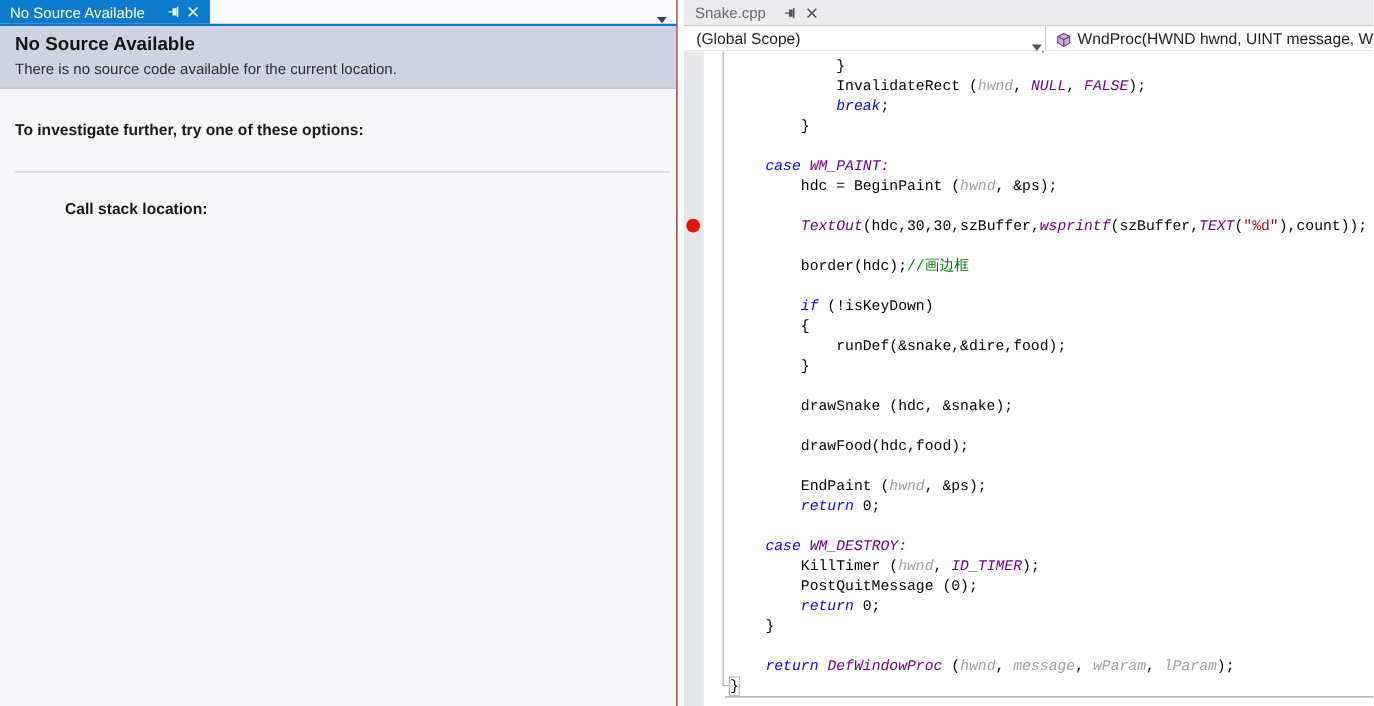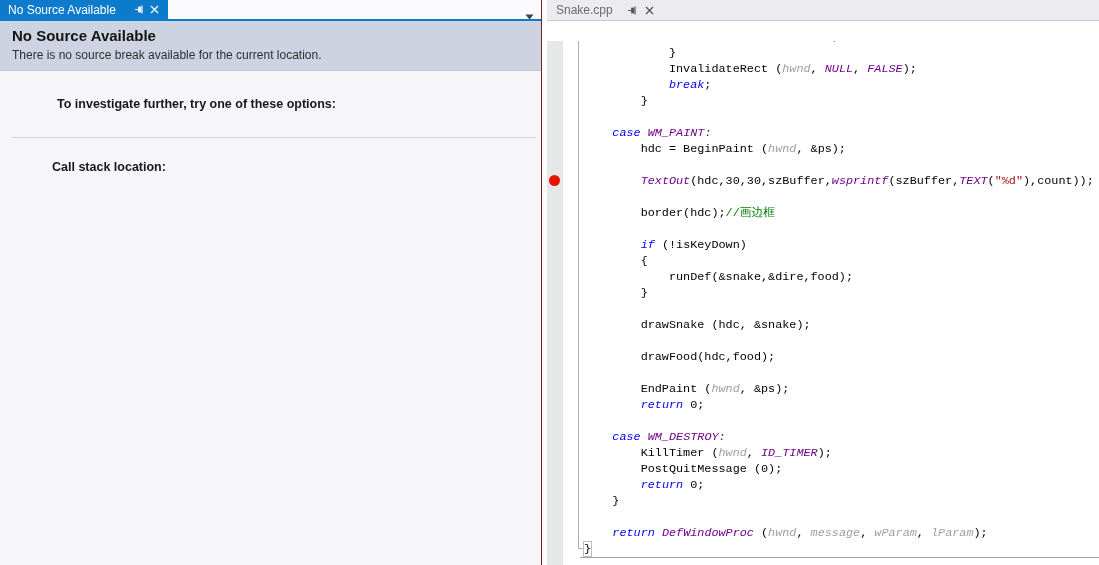--- a/index.html
+++ b/index.html
@@ -13,21 +13,21 @@
           display:flex;align-items:center;padding:0 6px 0 8px;box-sizing:border-box;}
   .lp-tab .tab-label{font-size:12px;white-space:nowrap;flex:1 1 auto;}
   .tab-icon{display:flex;align-items:center;justify-content:center;width:15px;height:15px;flex:0 0 auto;}
   .tab-icon svg{display:block;}
   .lp-underline{position:absolute;left:0;top:19px;right:0;height:2px;background:#0c7bcc;}
   .lp-chevron{position:absolute;right:7px;top:6px;width:9px;height:6px;color:#3f4043;}
   .lp-banner{position:absolute;left:0;top:21px;right:0;height:50px;background:#cdd3e1;border-bottom:1px solid #bfc6d6;box-sizing:border-box;}
   .lp-banner-title{margin:0;padding:6px 12px 0 12px;font-size:15px;font-weight:bold;color:#141414;}
   .lp-banner-sub{margin:0;padding:4px 12px 0 12px;font-size:12px;color:#2e2e2e;}
   .lp-heading{position:absolute;left:12px;font-size:12.5px;font-weight:bold;color:#191919;white-space:nowrap;}
-  .lp-investigate{top:97px;margin-left:45px;}
+  .lp-investigate{top:97px;}
   .lp-callstack{top:160px;margin-left:40px;}
   .lp-hr{position:absolute;left:12px;right:5px;top:137px;height:1px;background:#d3d3d8;}
 
   
   .right-panel{position:absolute;left:547px;top:0;width:552px;height:565px;background:#fff;}
   .rp-tabstrip{position:absolute;left:0;top:0;right:0;height:21px;background:#ebebf0;border-bottom:1px solid #c9c9d1;box-sizing:border-box;}
   .rp-tab{position:absolute;left:0;top:0;height:20px;display:flex;align-items:center;padding:0 6px 0 9px;color:#696b71;}
   .rp-tab .tab-label{font-size:12px;white-space:nowrap;margin-right:10px;}
   .rp-tab .tab-icon{color:#55565b;margin-left:2px;}
 
@@ -82,21 +82,21 @@
       <span class="lp-chevron">
         <svg width="9" height="6" viewBox="0 0 9 6">
             <path d="M0.5 0.5h8L4.5 5.5z" fill="currentColor"></path>
           </svg>
       </span>
     </div>
     <div class="lp-underline"></div>
 
     <div class="lp-banner">
       <h1 class="lp-banner-title">No Source Available</h1>
-      <p class="lp-banner-sub">There is no source break available for the current location.</p>
+      <p class="lp-banner-sub">There is no source code available for the current location.</p>
     </div>
 
     <div class="lp-heading lp-investigate">To investigate further, try one of these options:</div>
     <div class="lp-hr"></div>
     <div class="lp-heading lp-callstack">Call stack location:</div>
   </div>
 
   <div class="right-panel">
     <div class="rp-tabstrip">
       <div class="rp-tab">
@@ -109,20 +109,36 @@
           </svg>
         </span>
         <span class="tab-icon">
           <svg width="9" height="9" viewBox="0 0 9 9">
             <path d="M1 1l7 7M8 1L1 8" stroke="currentColor" stroke-width="1.3" fill="none"></path>
           </svg>
         </span>
       </div>
     </div>
 
+    <div class="rp-navbar">
+      <span class="nav-scope-label">(Global Scope)</span>
+      <span class="nav-scope-chevron">
+        <svg width="9" height="6" viewBox="0 0 9 6">
+            <path d="M0.5 0.5h8L4.5 5.5z" fill="currentColor"></path>
+          </svg>
+      </span>
+      <div class="nav-divider"></div>
+      <span class="nav-member-icon">
+        <svg width="12" height="12" viewBox="0 0 12 12">
+          <path d="M6 0.8L10.8 3.2v5.1L6 11.2 1.2 8.3V3.2z" fill="#cbaade" stroke="#6c3c9e" stroke-width="0.9" stroke-linejoin="round"></path>
+          <path d="M1.4 3.3L6 5.6l4.6-2.3M6 5.6v5.4" fill="none" stroke="#6c3c9e" stroke-width="0.9"></path>
+        </svg>
+      </span>
+      <span class="nav-member-label">WndProc(HWND hwnd, UINT message, W</span>
+    </div>
 
     <div class="editor">
       <div class="indicator-margin"></div>
       <div class="breakpoint-dot"></div>
       <div class="outline-guide"></div>
       <div class="outline-bend"></div>
       <div class="bottom-rule"></div>
       <div class="code"><div class="code-line"><span class="tok-d">                                   ;</span></div><div class="code-line"><span class="tok-d">            }</span></div><div class="code-line"><span class="tok-d">            InvalidateRect (</span><span class="tok-g">hwnd</span><span class="tok-d">, </span><span class="tok-m">NULL</span><span class="tok-d">, </span><span class="tok-m">FALSE</span><span class="tok-d">);</span></div><div class="code-line"><span class="tok-d">            </span><span class="tok-k">break</span><span class="tok-d">;</span></div><div class="code-line"><span class="tok-d">        }</span></div><div class="code-line">&nbsp;</div><div class="code-line"><span class="tok-d">    </span><span class="tok-k">case</span><span class="tok-d"> </span><span class="tok-m">WM_PAINT:</span></div><div class="code-line"><span class="tok-d">        hdc = BeginPaint (</span><span class="tok-g">hwnd</span><span class="tok-d">, &amp;ps);</span></div><div class="code-line">&nbsp;</div><div class="code-line"><span class="tok-d">        </span><span class="tok-m">TextOut</span><span class="tok-d">(hdc,30,30,szBuffer,</span><span class="tok-m">wsprintf</span><span class="tok-d">(szBuffer,</span><span class="tok-m">TEXT</span><span class="tok-d">(</span><span class="tok-s">"%d"</span><span class="tok-d">),count));</span></div><div class="code-line">&nbsp;</div><div class="code-line"><span class="tok-d">        border(hdc);</span><span class="tok-c">//画边框</span></div><div class="code-line">&nbsp;</div><div class="code-line"><span class="tok-d">        </span><span class="tok-k">if</span><span class="tok-d"> (!isKeyDown)</span></div><div class="code-line"><span class="tok-d">        {</span></div><div class="code-line"><span class="tok-d">            runDef(&amp;snake,&amp;dire,food);</span></div><div class="code-line"><span class="tok-d">        }</span></div><div class="code-line">&nbsp;</div><div class="code-line"><span class="tok-d">        drawSnake (hdc, &amp;snake);</span></div><div class="code-line">&nbsp;</div><div class="code-line"><span class="tok-d">        drawFood(hdc,food);</span></div><div class="code-line">&nbsp;</div><div class="code-line"><span class="tok-d">        EndPaint (</span><span class="tok-g">hwnd</span><span class="tok-d">, &amp;ps);</span></div><div class="code-line"><span class="tok-d">        </span><span class="tok-k">return</span><span class="tok-d"> 0;</span></div><div class="code-line">&nbsp;</div><div class="code-line"><span class="tok-d">    </span><span class="tok-k">case</span><span class="tok-d"> </span><span class="tok-m">WM_DESTROY:</span></div><div class="code-line"><span class="tok-d">        KillTimer (</span><span class="tok-g">hwnd</span><span class="tok-d">, </span><span class="tok-m">ID_TIMER</span><span class="tok-d">);</span></div><div class="code-line"><span class="tok-d">        PostQuitMessage (0);</span></div><div class="code-line"><span class="tok-d">        </span><span class="tok-k">return</span><span class="tok-d"> 0;</span></div><div class="code-line"><span class="tok-d">    }</span></div><div class="code-line">&nbsp;</div><div class="code-line"><span class="tok-d">    </span><span class="tok-k">return</span><span class="tok-d"> </span><span class="tok-m">DefWindowProc</span><span class="tok-d"> (</span><span class="tok-g">hwnd</span><span class="tok-d">, </span><span class="tok-g">message</span><span class="tok-d">, </span><span class="tok-g">wParam</span><span class="tok-d">, </span><span class="tok-g">lParam</span><span class="tok-d">);</span></div><div class="code-line"><span class="tok-bx">}</span></div></div>
     </div>
   </div>

